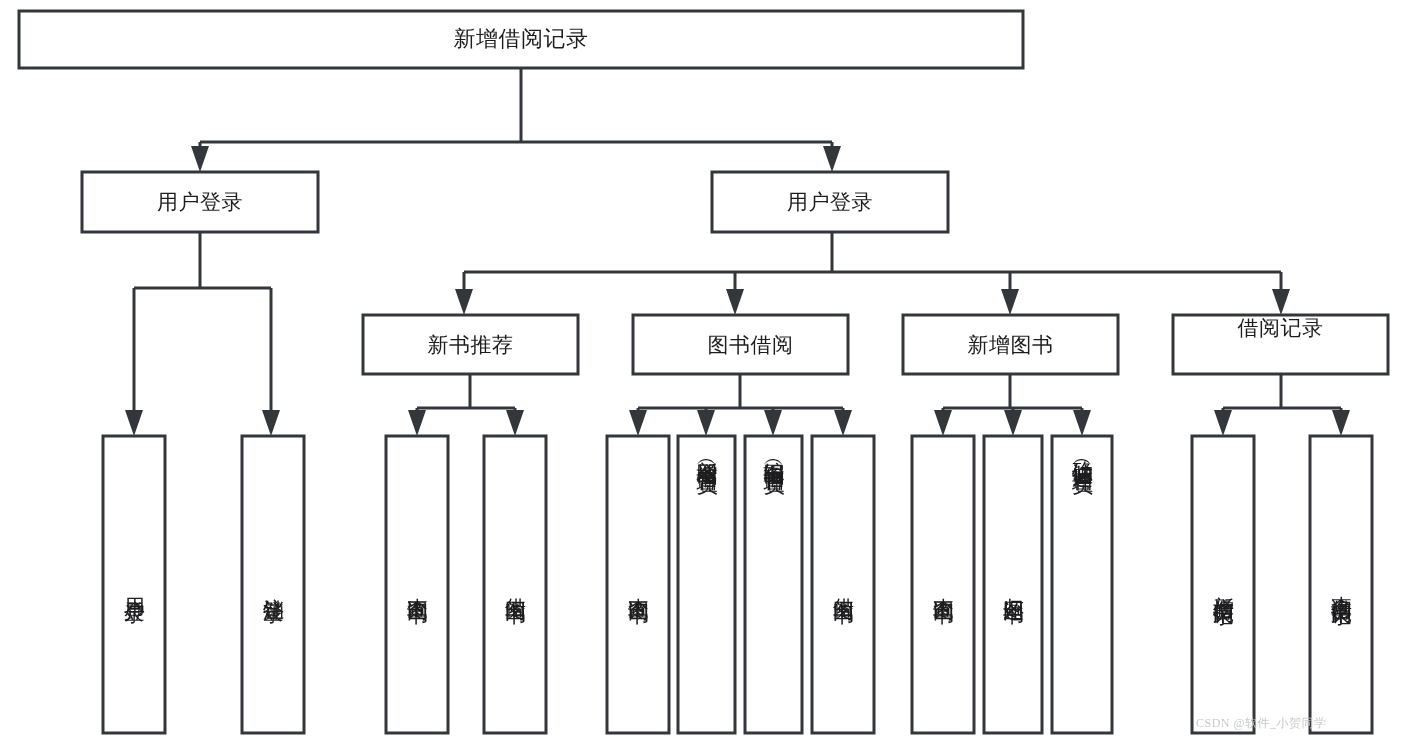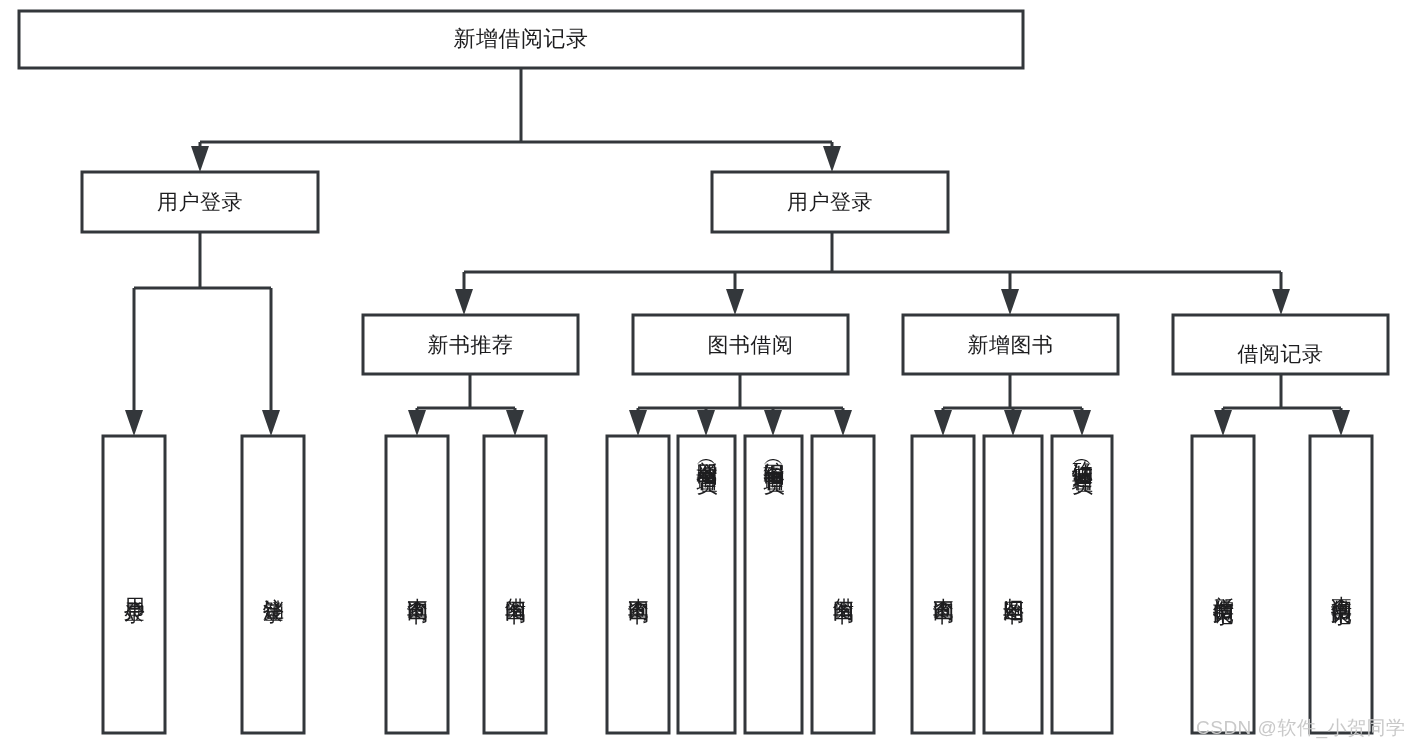--- a/index.html
+++ b/index.html
@@ -66,24 +66,25 @@
     text-orientation: upright;
     letter-spacing: 2px;
     pointer-events: none;
   }
   .title-label {
     font-size: 22px;
   }
   .watermark {
     position: absolute;
     color: #c9c9c9;
-    font-size: 19px;
+    font-size: 12px;
     letter-spacing: 0.5px;
     white-space: nowrap;
     pointer-events: none;
+    font-family: Liberation Serif, serif;
   }
 </style>
 </head>
 <body>
 
 <div id="diagram-root">
 
   <svg class="diagram-svg" viewBox="0 0 1405 747">
 
     <rect class="node-box" x="19" y="11" width="1004" height="57"></rect>
@@ -189,21 +190,21 @@
   </svg>
 
   <div class="node-label-h title-label" style="left:19px; top:11px; width:1004px; height:57px;">新增借阅记录</div>
 
   <div class="node-label-h" style="left:82px; top:172px; width:236px; height:60px;">用户登录</div>
   <div class="node-label-h" style="left:712px; top:172px; width:236px; height:60px;">用户登录</div>
 
   <div class="node-label-h" style="left:363px; top:315px; width:215px; height:59px;">新书推荐</div>
   <div class="node-label-h" style="left:633px; top:315px; width:235px; height:59px;">图书借阅</div>
   <div class="node-label-h" style="left:903px; top:315px; width:215px; height:59px;">新增图书</div>
-  <div class="node-label-h" style="left:1173px; top:324px; width:215px; height:59px;">借阅记录</div>
+  <div class="node-label-h" style="left:1173px; top:298px; width:215px; height:59px;">借阅记录</div>
 
   <div class="node-label-v" style="left:103px; top:436px; width:62px; height:297px;">用户登录</div>
   <div class="node-label-v" style="left:242px; top:436px; width:62px; height:297px;">注销登录</div>
 
   <div class="node-label-v" style="left:386px; top:436px; width:62px; height:297px;">查询图书</div>
   <div class="node-label-v" style="left:484px; top:436px; width:62px; height:297px;">借阅图书</div>
 
   <div class="node-label-v" style="left:607px; top:436px; width:62px; height:297px;">查询图书</div>
   <div class="node-label-v" style="left:678px; top:436px; width:57px; height:297px; justify-content:flex-start; padding-top:8px; box-sizing:border-box;">新增图书（管理员）</div>
   <div class="node-label-v" style="left:745px; top:436px; width:57px; height:297px; justify-content:flex-start; padding-top:8px; box-sizing:border-box;">编辑图书（管理员）</div>

